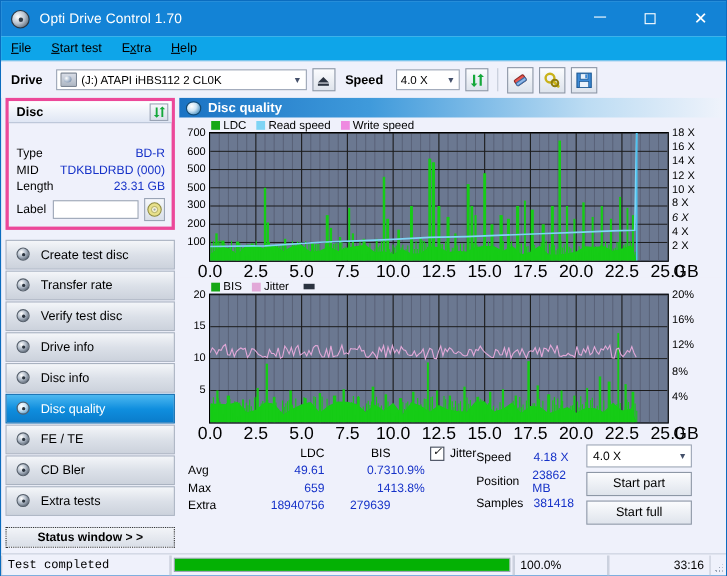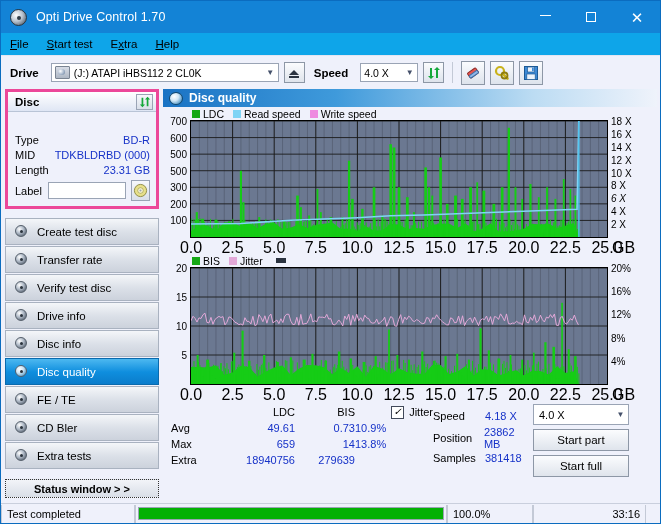--- a/index.html
+++ b/index.html
@@ -204,21 +204,21 @@
   
   .statusbar{
     position:absolute;left:0;bottom:0;width:659px;height:20px;
     background:#eff1fb;display:flex;align-items:center;box-sizing:border-box;
     border-top:1px solid #c9cfdd;
   }
   .sb-cell{
     height:18px;display:flex;align-items:center;padding:0 5px;box-sizing:border-box;
     border:1px solid #c3c9d6;border-top:none;border-bottom:none;font-size:11px;
   }
-  .sb-status{width:134px;}
+  .sb-status{width:154px;font-family:Liberation Mono, monospace;}
   .sb-prog{width:312px;padding:0 2px;}
   .progress{
     flex:1;height:13px;background:#fff;border:1px solid #9aa4b5;box-sizing:border-box;position:relative;
   }
   .progress i{position:absolute;left:0;top:0;bottom:0;background:#04b104;}
   .sb-pct{width:86px;}
   .sb-time{flex:1;justify-content:flex-end;}
   .grip{width:14px;height:18px;position:relative;}
   .grip:after{
     content:"";position:absolute;right:3px;bottom:3px;width:7px;height:7px;

